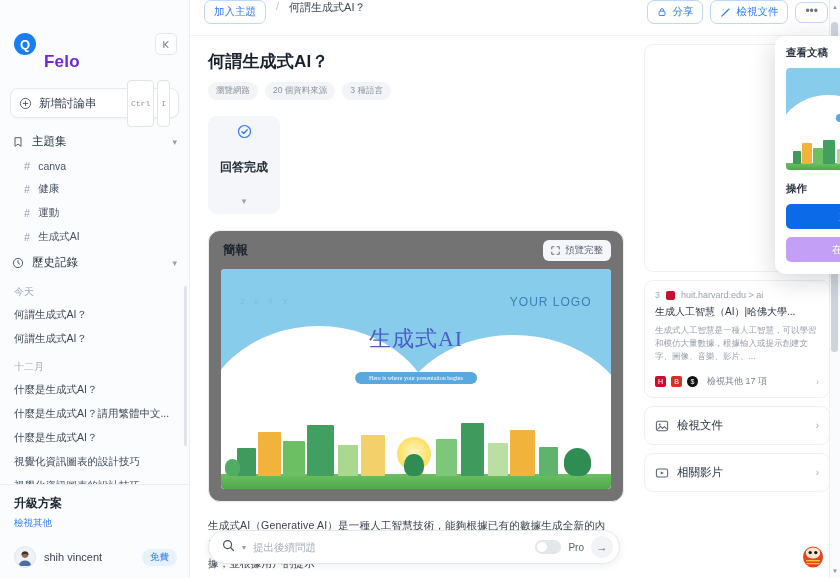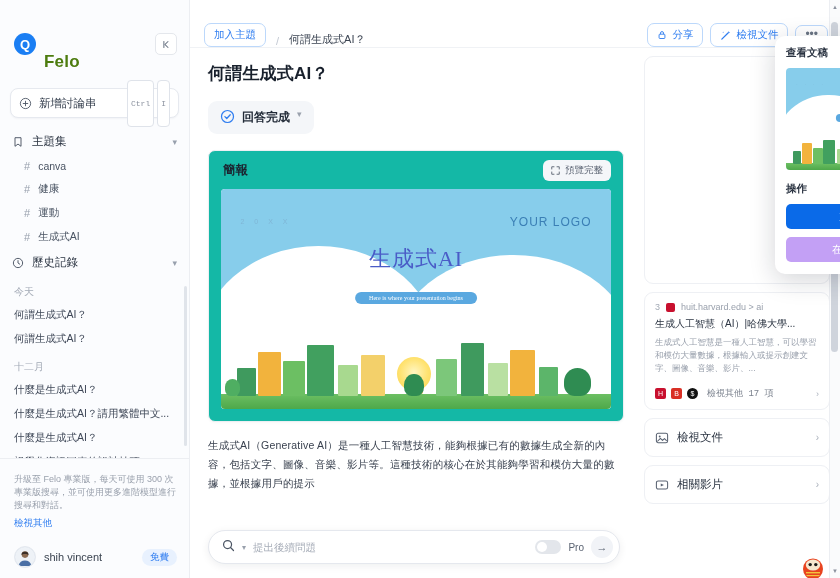--- a/index.html
+++ b/index.html
@@ -24,21 +24,21 @@
     display: flex; align-items: center; gap: 8px;
     padding: 16px 12px 10px 14px;
   }
   .logo-mark {
     width: 22px; height: 22px; border-radius: 50%;
     background: #1a7ef3;
     display: flex; align-items: center; justify-content: center;
     color: #fff; font-size: 13px; font-weight: bold;
     flex: none;
   }
-  .brand-name { font-size: 17px; font-weight: 600; letter-spacing: .2px; color: #4d7c0f; margin-top: 36px; }
+  .brand-name { font-size: 17px; font-weight: 600; letter-spacing: .2px; color: #6d28d9; margin-top: 36px; }
   .collapse-btn {
     margin-left: auto; width: 22px; height: 22px;
     border: 1px solid #e4e7ec; border-radius: 5px;
     background: #fff; color: #6b7584; font-size: 10px;
     display: flex; align-items: center; justify-content: center;
     cursor: pointer;
   }
 
   .new-thread {
     margin: 6px 10px 10px 10px;
@@ -105,22 +105,22 @@
   .user-name { font-size: 11px; color: #3a4350; }
   .free-badge {
     margin-left: auto; font-size: 9.5px; color: #2f7df0;
     background: #e8f1fe; border-radius: 9px; padding: 2px 8px;
   }
 
   
   .main { flex: 1; display: flex; flex-direction: column; min-width: 0; position: relative; }
 
   .topbar {
-    height: 48px; display: flex; align-items: flex-end;
-    padding: 0 12px 0 14px; gap: 10px;
+    height: 36px; display: flex; align-items: flex-start;
+    padding: 0 12px 16px 14px; gap: 10px;
     border-bottom: 1px solid #f0f2f5; background: #fff;
   }
   .btn-outline-blue {
     border: 1px solid #bcd8fb; border-radius: 7px; background: #fff;
     color: #2f7df0; font-size: 10.5px; padding: 4px 9px;
     display: flex; align-items: center; gap: 5px; cursor: pointer;
     white-space: nowrap;
   }
   .crumb-sep { color: #c3c9d3; font-size: 11px; }
   .crumb-text { font-size: 11px; color: #3c4553; }
@@ -137,29 +137,29 @@
     flex: 1; min-width: 0; padding: 14px 16px 0 18px;
     overflow: hidden; position: relative;
   }
   .q-title { font-size: 17px; font-weight: 700; color: #18202c; letter-spacing: .2px; }
   .chips { display: flex; gap: 7px; margin-top: 9px; }
   .chip {
     background: #f2f4f7; border-radius: 10px;
     font-size: 8.5px; color: #8b929e; padding: 3px 8px;
   }
   .status-pill {
-    margin-top: 16px; display: inline-flex; gap: 7px;
-    background: #f4f6f9; border-radius: 9px; padding: 8px 12px; cursor: pointer;
+    margin-top: 16px; display: inline-flex; align-items: center; gap: 20px;
+    background: #f4f6f9; border-radius: 9px; padding: 8px 12px; cursor: pointer; flex-direction: column;
   }
   .status-pill .lbl { font-size: 12px; font-weight: 700; color: #222b38; }
   .status-pill .chev { color: #9aa1ad; font-size: 9px; }
 
   .slide-card {
-    margin-top: 16px; border: 1px solid #edeff3; border-radius: 7px;
-    background: #14b8a6; overflow: hidden;
+    margin-top: 16px; border: 1px solid #edeff3; border-radius: 12px;
+    background: #737373; overflow: hidden;
     box-shadow: 0 1px 3px rgba(16,24,40,.03);
   }
   .slide-head {
     display: flex; align-items: center; padding: 9px 12px 8px 14px;
   }
   .slide-head .ttl { font-size: 12.5px; font-weight: 700; color: #1b2430; }
   .preview-btn {
     margin-left: auto; display: flex; align-items: center; gap: 5px;
     background: #f4f6f9; border-radius: 6px; padding: 4px 8px;
     font-size: 9.5px; color: #5a6372; cursor: pointer;
@@ -242,21 +242,21 @@
   }
   .src-row { display: flex; align-items: center; gap: 6px; }
   .src-num { font-size: 9px; color: #a4abb6; }
   .favicon { width: 9px; height: 9px; border-radius: 2px; flex: none; }
   .src-url { font-size: 9px; color: #9aa1ad; white-space: nowrap; overflow: hidden; text-overflow: ellipsis; }
   .src-title { font-size: 10px; color: #2b3442; margin-top: 5px; line-height: 14px;
     white-space: nowrap; overflow: hidden; text-overflow: ellipsis; }
   .src-snip { font-size: 8.5px; color: #9aa1ad; margin-top: 5px; line-height: 13px; }
   .src-foot { display: flex; align-items: center; gap: 5px; margin-top: 12px; }
   .mini-ico { width: 11px; height: 11px; border-radius: 2px; display:flex; align-items:center; justify-content:center; font-size:7px; color:#fff; }
-  .more-src { margin-left: 4px; font-size: 9px; color: #7b828e; font-family: Liberation Mono, monospace; }
+  .more-src { margin-left: 4px; font-size: 9px; color: #7b828e; }
   .more-chev { margin-left: auto; color: #aab1bc; font-size: 9px; }
 
   .rp-link {
     border: 1px solid #eef0f4; border-radius: 9px; background: #fff;
     padding: 11px 10px; margin-bottom: 8px;
     display: flex; align-items: center; gap: 8px; cursor: pointer;
   }
   .rp-link .lbl { font-size: 11.5px; color: #2b3442; }
   .rp-link .chev { margin-left: auto; color: #aab1bc; font-size: 10px; }
   .rp-scrollbar {
@@ -368,21 +368,21 @@
       <div class="hist-item">什麼是生成式AI？</div>
       <div class="hist-item">什麼是生成式AI？請用繁體中文...</div>
       <div class="hist-item">什麼是生成式AI？</div>
       <div class="hist-item">視覺化資訊圖表的設計技巧</div>
       <div class="hist-item">視覺化資訊圖表的設計技巧</div>
 
       <div class="sb-scrollbar"></div>
     </div>
 
     <div class="upgrade">
-      <div class="desc">升級至 Felo 專業版，每天可使用 300 次專業版搜尋，並可使用更多進階模型進行搜尋和對話。</div>
+      <div class="ttl">升級方案</div>
       <div class="more">檢視其他</div>
     </div>
 
     <div class="user-row">
       <div class="avatar">
         <svg width="20" height="20" viewBox="0 0 20 20">
           <circle cx="10" cy="10" r="10" fill="#eef2f7"></circle>
           <circle cx="10" cy="7.6" r="3.3" fill="#8b6b52"></circle>
           <path d="M3.6 19c.6-3.6 3.2-5.4 6.4-5.4s5.8 1.8 6.4 5.4z" fill="#4a6fa5"></path>
           <path d="M6.7 6.4c.6-2.2 6-2.3 6.6 0 .2 .9 .1 1.6 0 1.9-.3-1.9-6.3-1.9-6.6 0-.1-.4-.2-1.1 0-1.9z" fill="#3a2e27"></path>
@@ -420,20 +420,25 @@
         </div>
         <div class="btn-dots">•••</div>
       </div>
     </div>
 
     <div class="content-wrap">
 
       <div class="answer-col">
         <div class="q-title">何謂生成式AI？</div>
 
+        <div class="chips">
+          <span class="chip">瀏覽網路</span>
+          <span class="chip">20 個資料來源</span>
+          <span class="chip">3 種語言</span>
+        </div>
 
         <div class="status-pill">
           <svg width="15" height="15" viewBox="0 0 16 16">
             <circle cx="8" cy="8" r="6.4" stroke="#2f7df0" stroke-width="1.3" fill="none"></circle>
             <path d="M5.2 8.1l2 2 3.7-4" stroke="#2f7df0" stroke-width="1.4" fill="none" stroke-linecap="round" stroke-linejoin="round"></path>
           </svg>
           <span class="lbl">回答完成</span>
           <span class="chev">▾</span>
         </div>
 

